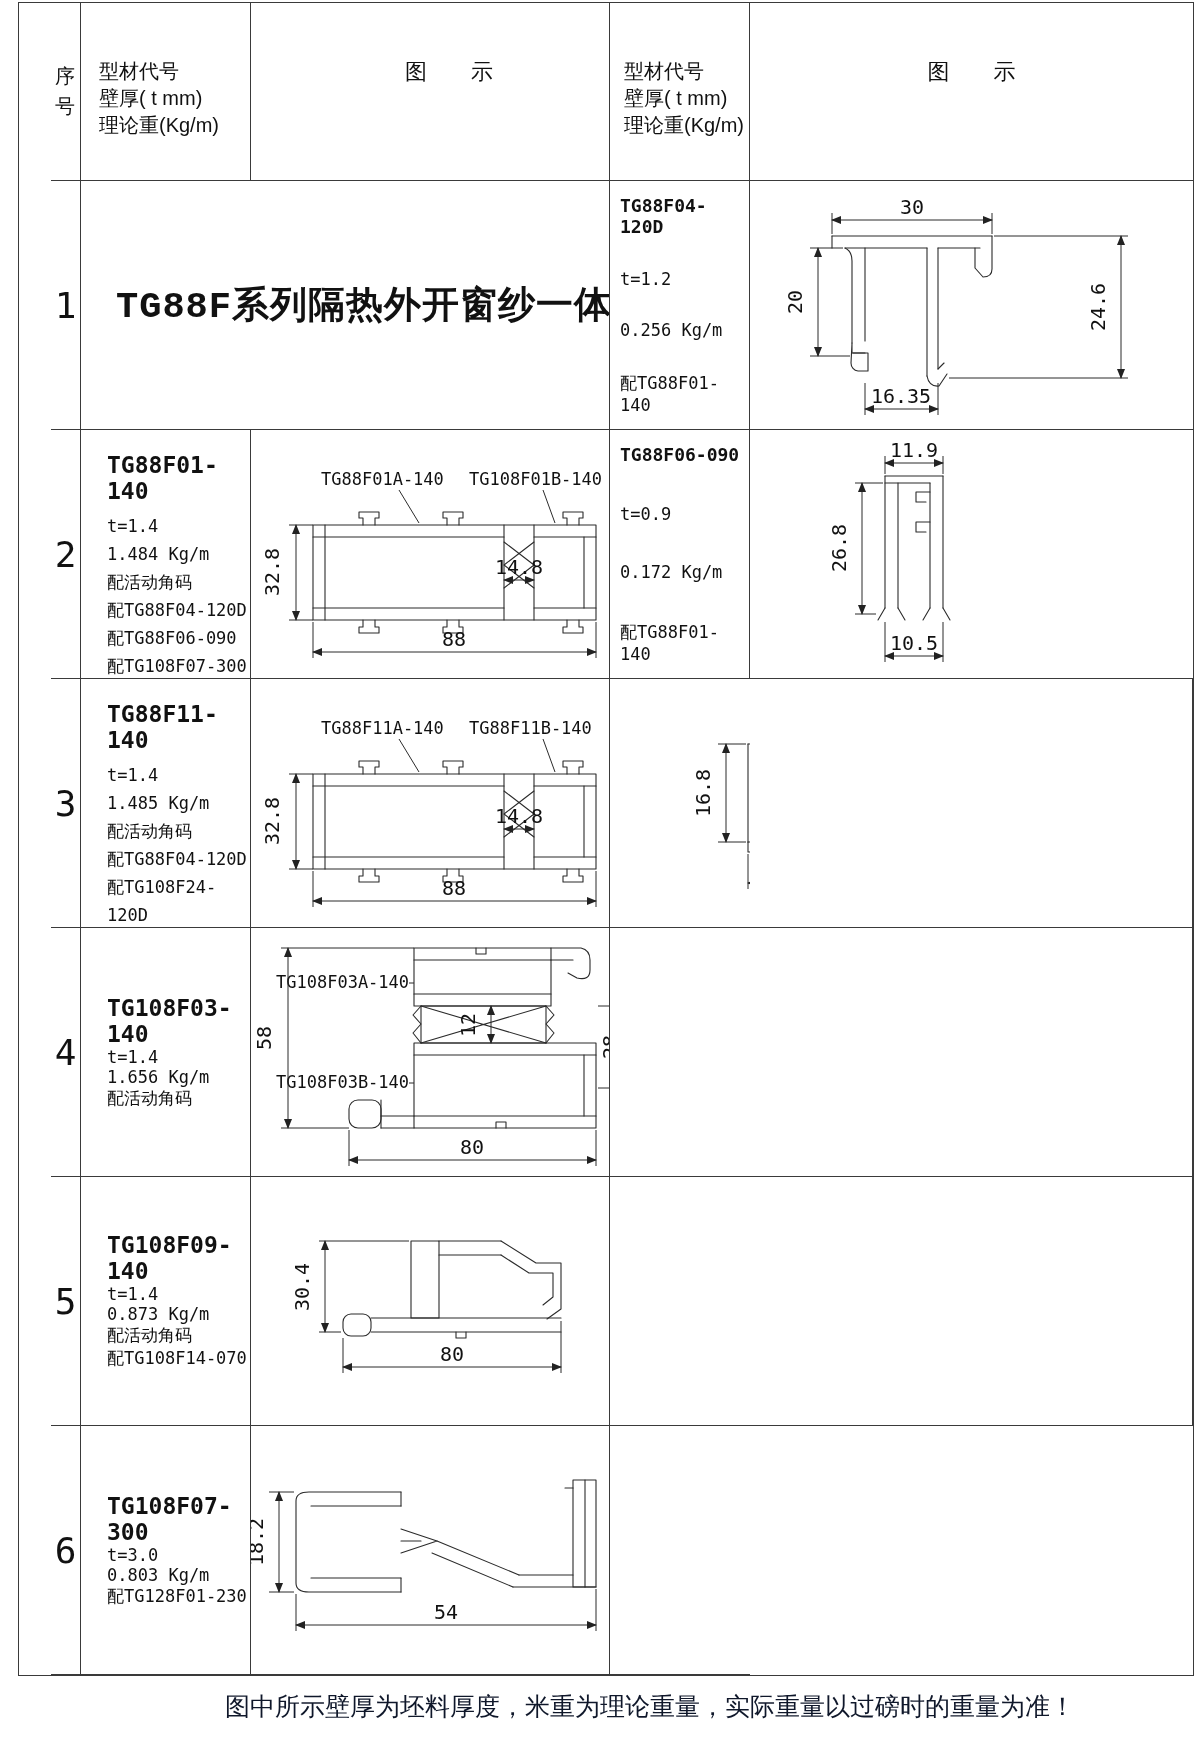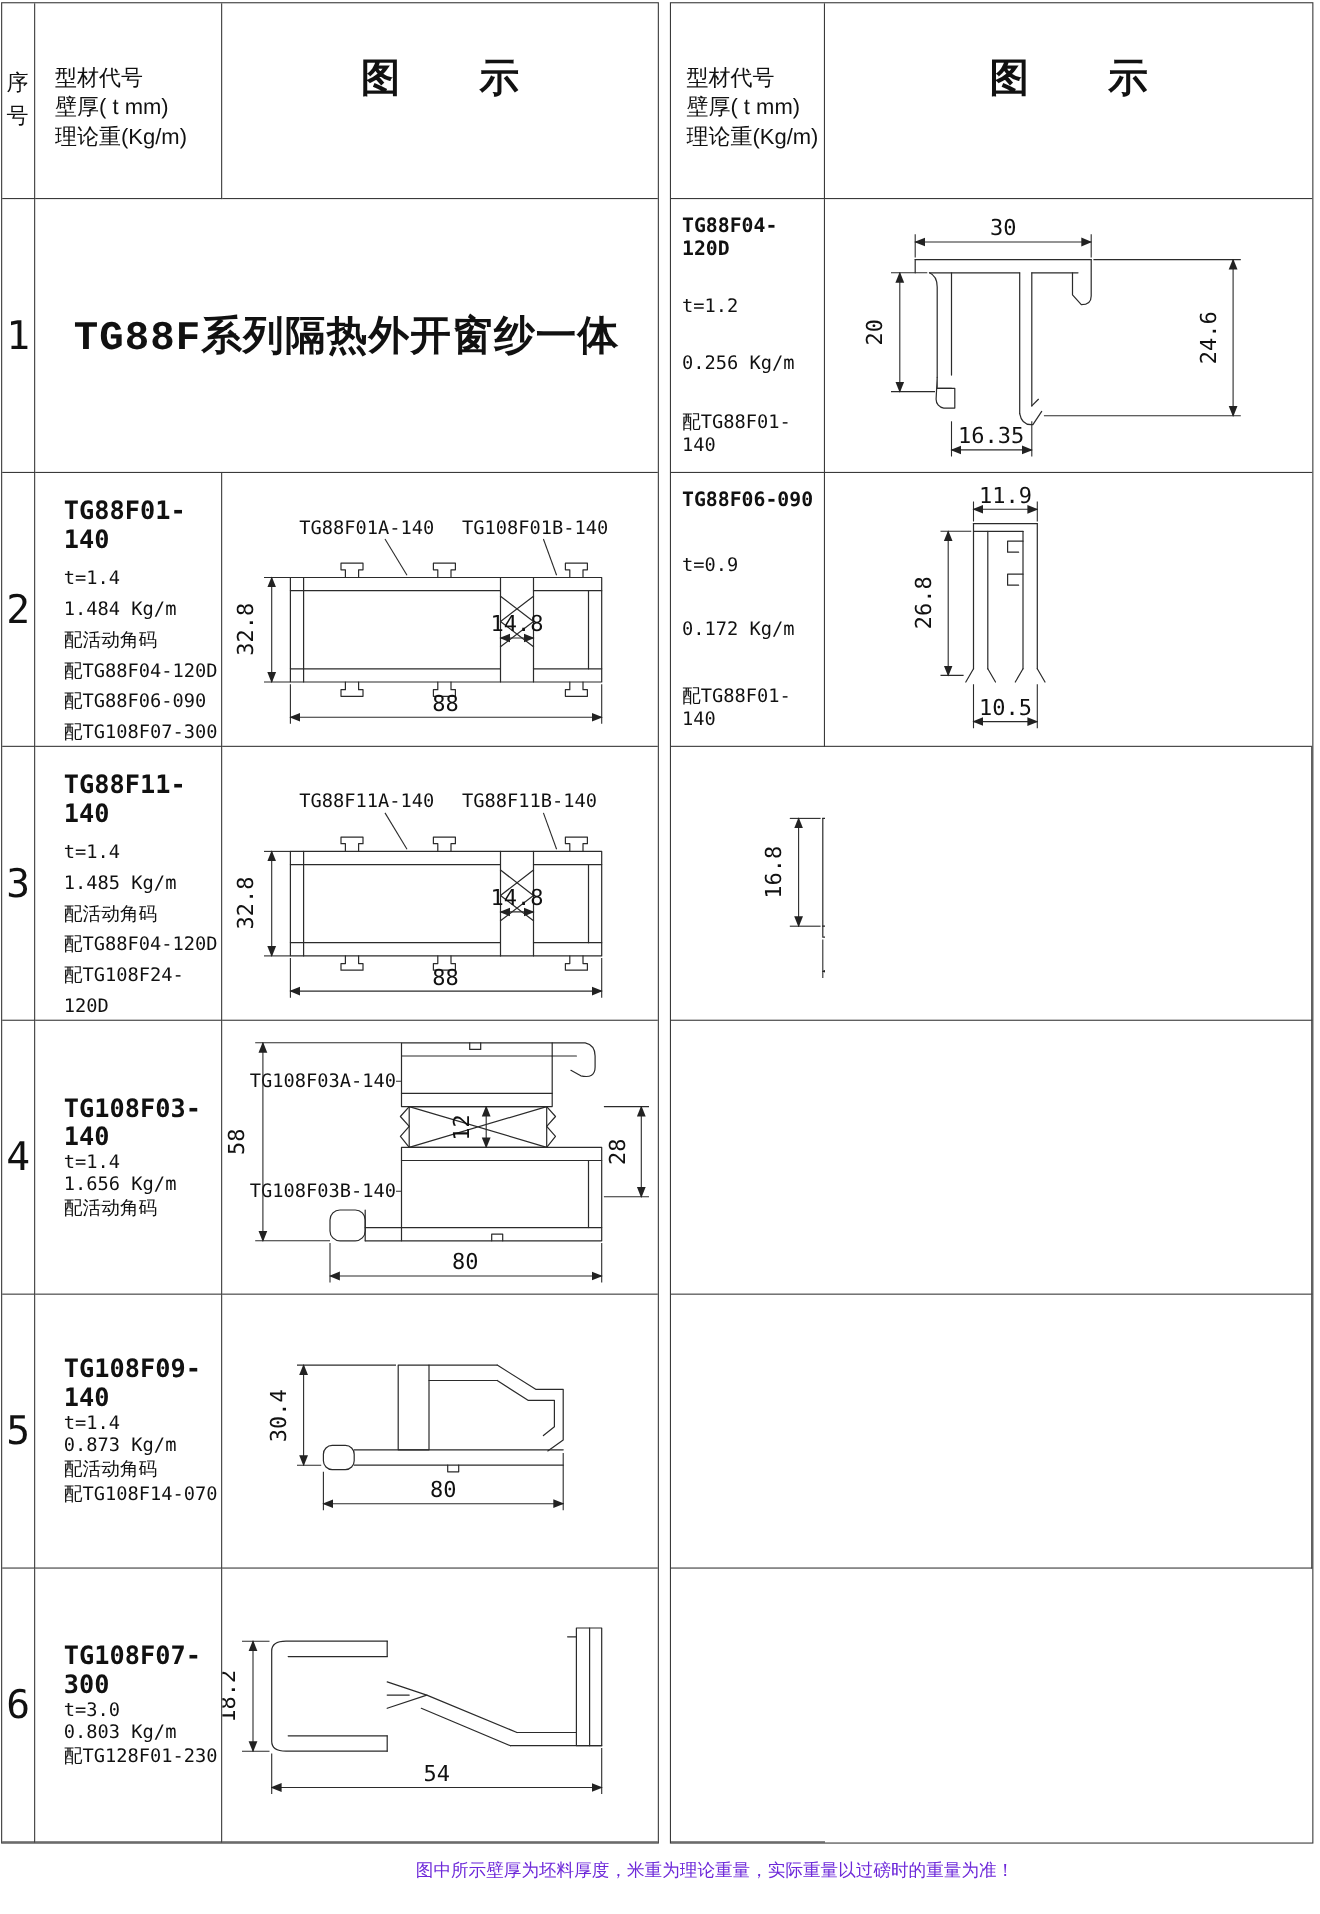--- a/index.html
+++ b/index.html
@@ -1,29 +1,29 @@
 <!DOCTYPE html>
 <html><head>
 <meta charset="utf-8">
 <style>
   html,body{margin:0;padding:0;background:#fff;}
   .page{position:relative;width:1200px;height:1740px;background:#fff;
         font-family:"Liberation Sans","DejaVu Sans",sans-serif;color:#111;overflow:hidden;}
   .tbl{position:absolute;top:2px;border:1.5px solid #3a3a3a;display:grid;
        grid-template-rows:178px repeat(6,249px);background:#fff;}
-  .tbl-left{left:1px;width:596px;grid-template-columns:30px 170px 396px;}
+  .tbl-left{left:18px;width:596px;grid-template-columns:30px 170px 396px;padding-left:32px;}
   .tbl-right{left:609px;width:583px;grid-template-columns:140px 443px;}
   .cell{box-sizing:border-box;position:relative;overflow:hidden;}
   .b-r{border-right:1px solid #3a3a3a;}
   .b-b{border-bottom:1px solid #3a3a3a;}
   .head-seq{font-size:20px;line-height:30px;padding:58px 0 0 4px;}
   .head-spec{font-size:20px;line-height:27px;padding:55px 0 0 18px;}
   .head-spec-r{font-size:20px;line-height:27px;padding:55px 0 0 14px;}
   .head-diag{display:flex;align-items:center;justify-content:center;
-             font-size:36px;font-weight:700;padding-bottom:40px;}
+             font-size:22px;font-weight:400;padding-bottom:40px;}
   .num{display:flex;align-items:center;justify-content:center;
        font-size:36px;font-family:"DejaVu Sans Mono","Liberation Mono",monospace;}
   .merged-title{display:flex;align-items:center;justify-content:center;height:100%;
        font-size:37px;font-weight:600;letter-spacing:1px;
        font-family:Liberation Mono, monospace;}
   .code{font-family:"DejaVu Sans Mono","Liberation Mono",monospace;
         font-size:23px;font-weight:600;}
   .code-r{font-family:"DejaVu Sans Mono","Liberation Mono",monospace;
         font-size:18px;font-weight:600;}
   .spec-line{font-family:"DejaVu Sans Mono","Liberation Mono",monospace;font-size:17px;}
@@ -33,21 +33,21 @@
   .sparse{display:flex;flex-direction:column;justify-content:center;
           padding:14px 0 14px 26px;}
   .sparse-r{display:flex;flex-direction:column;justify-content:space-between;
           padding:14px 0 14px 10px;}
   .diag-cell svg{display:block;}
   .s{stroke:#2b2b2b;stroke-width:1.1;fill:none;stroke-linejoin:round;stroke-linecap:round;}
   .dl{stroke:#2b2b2b;stroke-width:1;fill:none;}
   .dt{font-family:"DejaVu Sans Mono","Liberation Mono",monospace;font-size:20px;fill:#111;}
   .lb{font-family:"DejaVu Sans Mono","Liberation Mono",monospace;font-size:17px;fill:#111;}
   .footnote{position:absolute;left:100px;top:1690px;width:1100px;text-align:center;
-            font-size:16px;font-weight:500;color:#6d28d9;}
+            font-size:25px;font-weight:500;color:#0f172a;}
 </style>
 </head>
 <body>
 
 <div class="page">
 
   <div class="tbl tbl-left">
 
     <div class="cell b-r b-b head-seq">序号</div>
     <div class="cell b-r b-b head-spec">

